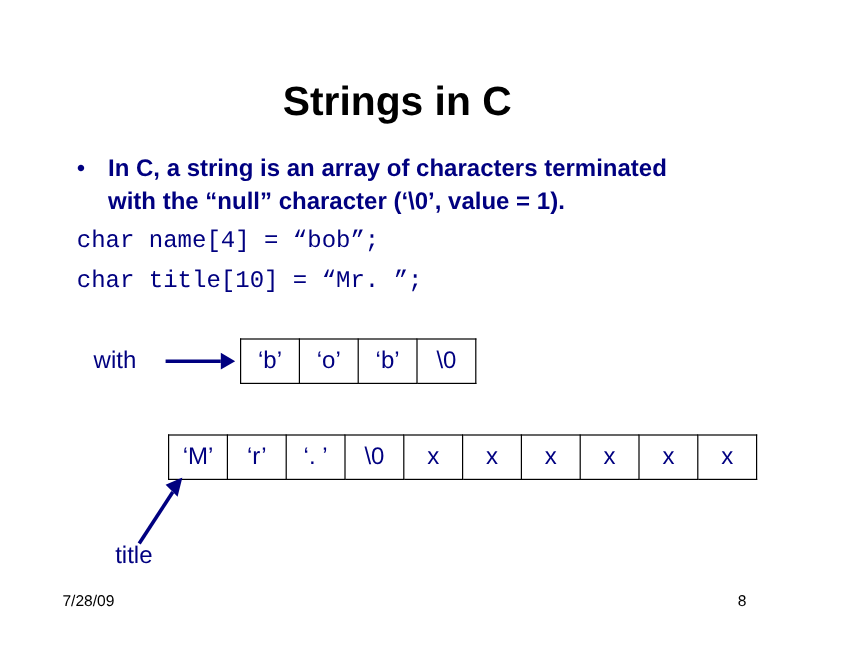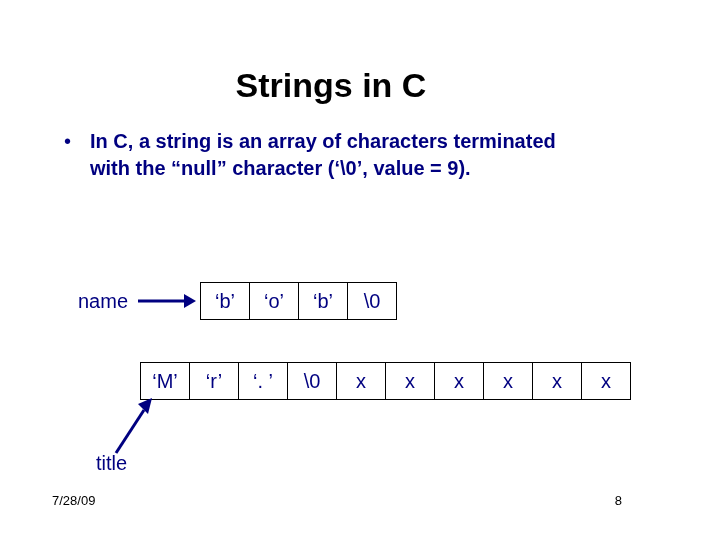--- a/index.html
+++ b/index.html
@@ -98,25 +98,27 @@
 </head>
 <body>
 
 <div class="slide">
 
   <div class="title">Strings in C</div>
 
   <div class="body">
     <div class="bullet-row">
       <div class="dot">•</div>
-      <div class="bullet-text">In C, a string is an array of characters terminated with the “null” character (‘\0’, value = 9).</div>
+      <div class="bullet-text">In C, a string is an array of characters terminated with the “null” character (‘\0’, value = 1).</div>
     </div>
+    <div class="code">char name[4] = “bob”;</div>
+    <div class="code">char title[10] = “Mr. ”;</div>
   </div>
 
-  <div class="mem-label" style="left:78px; top:290px;">name</div>
+  <div class="mem-label" style="left:78px; top:290px;">with</div>
 
   <svg class="arrow" style="left:136px; top:286px; width:60px; height:30px;">
     <line x1="2" y1="15" x2="48" y2="15" stroke="#000080" stroke-width="3"></line>
     <polygon points="48,8 60,15 48,22" fill="#000080"></polygon>
   </svg>
 
   <table class="mem-table" style="left:200px; top:282px;">
     <tbody>
         <tr>
       <td>‘b’</td>

